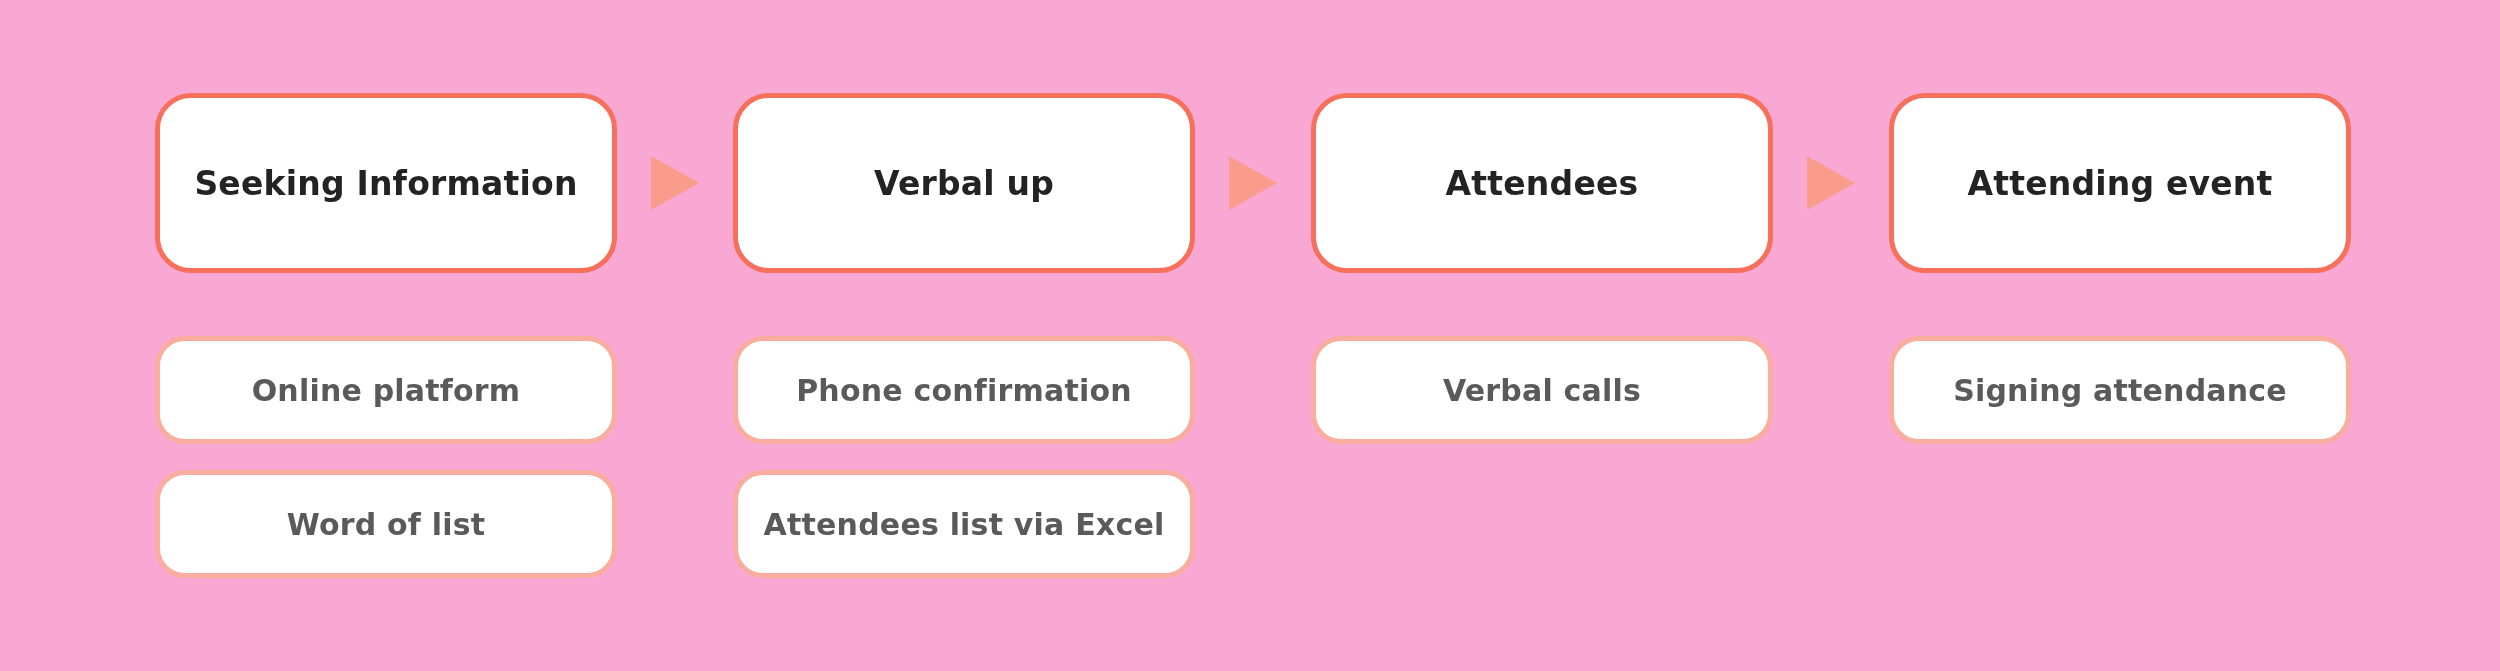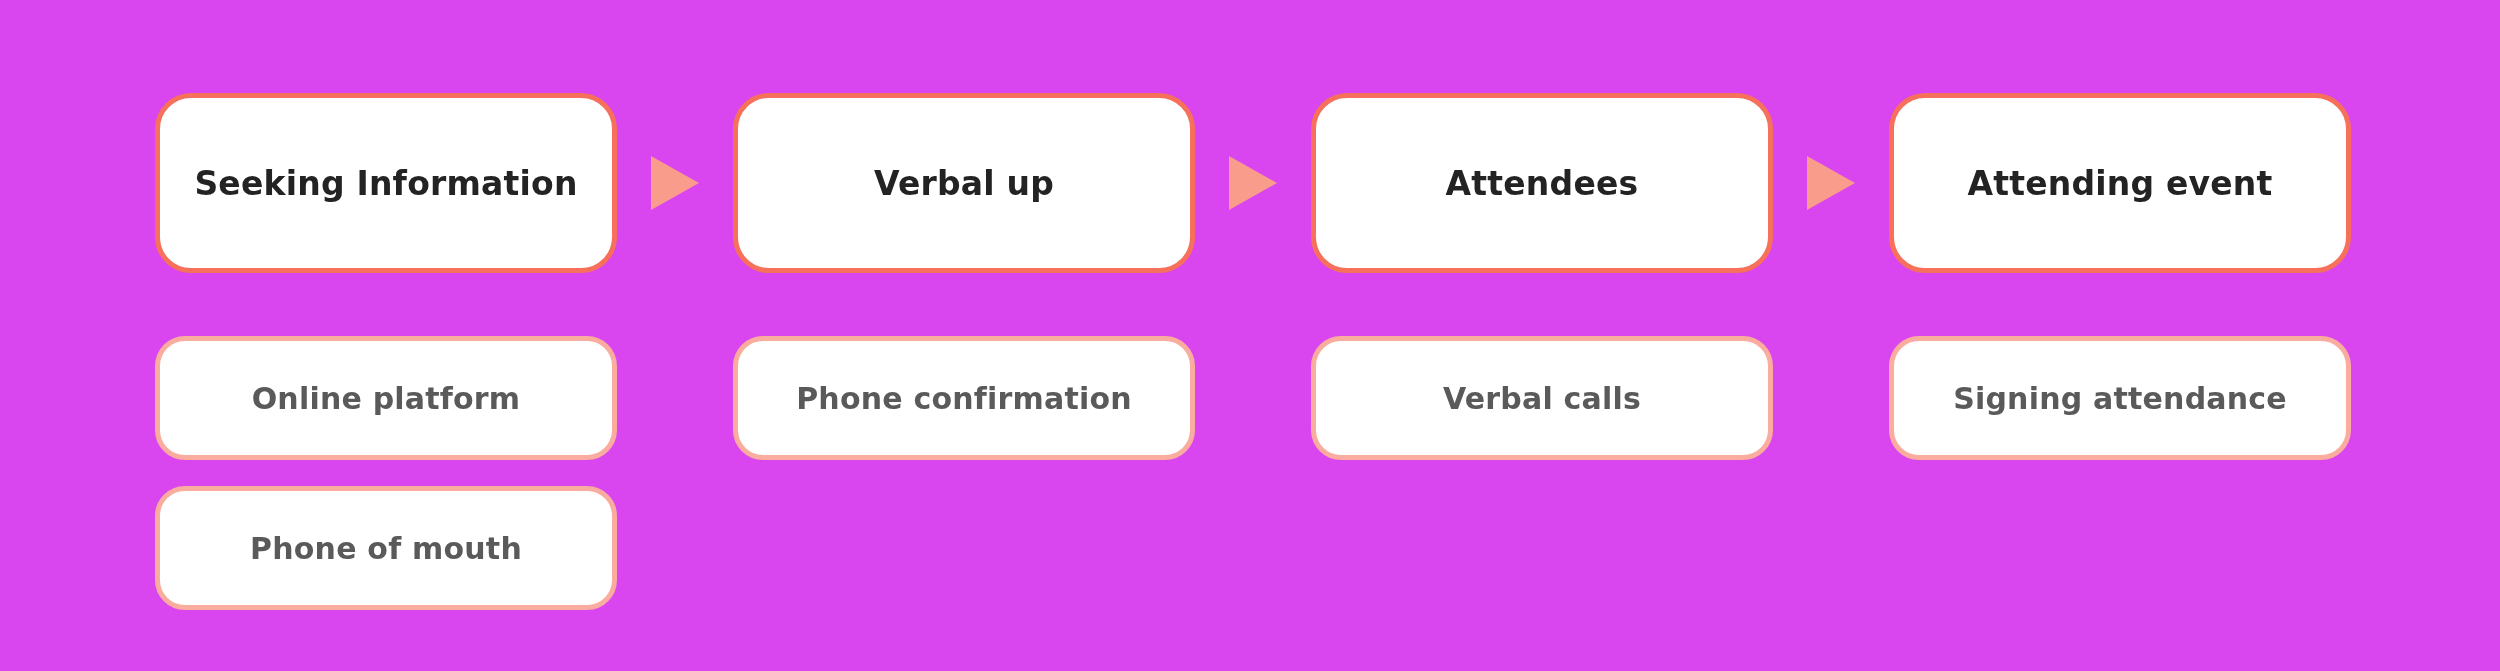--- a/index.html
+++ b/index.html
@@ -4,21 +4,21 @@
 <style>
   html, body {
     margin: 0;
     padding: 0;
     background: #ffffff;
   }
   .canvas {
     position: relative;
     width: 2500px;
     height: 671px;
-    background: #d946ef;
+    background: #f9a8d4;
     overflow: hidden;
     font-family: "DejaVu Sans", "Liberation Sans", sans-serif;
   }
   .row {
     display: flex;
     align-items: flex-start;
     padding: 93px 0 0 155px;
   }
   .col {
     display: flex;
@@ -40,21 +40,21 @@
   .stage-box .stage-title {
     font-size: 33px;
     font-weight: bold;
     color: var(--stage-text, #232323);
     letter-spacing: 0.2px;
     text-align: center;
     padding: 0 20px;
   }
   .item-box {
     box-sizing: border-box;
-    height: 124px;
+    height: 108px;
     border: 5px solid var(--item-border, #FAAC9E);
     border-radius: 30px;
     background: #ffffff;
     display: flex;
     align-items: center;
     justify-content: center;
     margin-bottom: 26px;
   }
   .item-box .item-label {
     font-size: 30px;
@@ -87,34 +87,37 @@
   <div class="row">
 
     <div class="col">
       <div class="stage-box">
         <span class="stage-title">Seeking Information</span>
       </div>
       <div class="item-box">
         <span class="item-label">Online platform</span>
       </div>
       <div class="item-box">
-        <span class="item-label">Phone of mouth</span>
+        <span class="item-label">Word of list</span>
       </div>
     </div>
 
     <div class="arrow-cell">
       <div class="arrow-triangle"></div>
     </div>
 
     <div class="col">
       <div class="stage-box">
         <span class="stage-title">Verbal up</span>
       </div>
       <div class="item-box">
         <span class="item-label">Phone confirmation</span>
+      </div>
+      <div class="item-box">
+        <span class="item-label">Attendees list via Excel</span>
       </div>
     </div>
 
     <div class="arrow-cell">
       <div class="arrow-triangle"></div>
     </div>
 
     <div class="col">
       <div class="stage-box">
         <span class="stage-title">Attendees</span>

